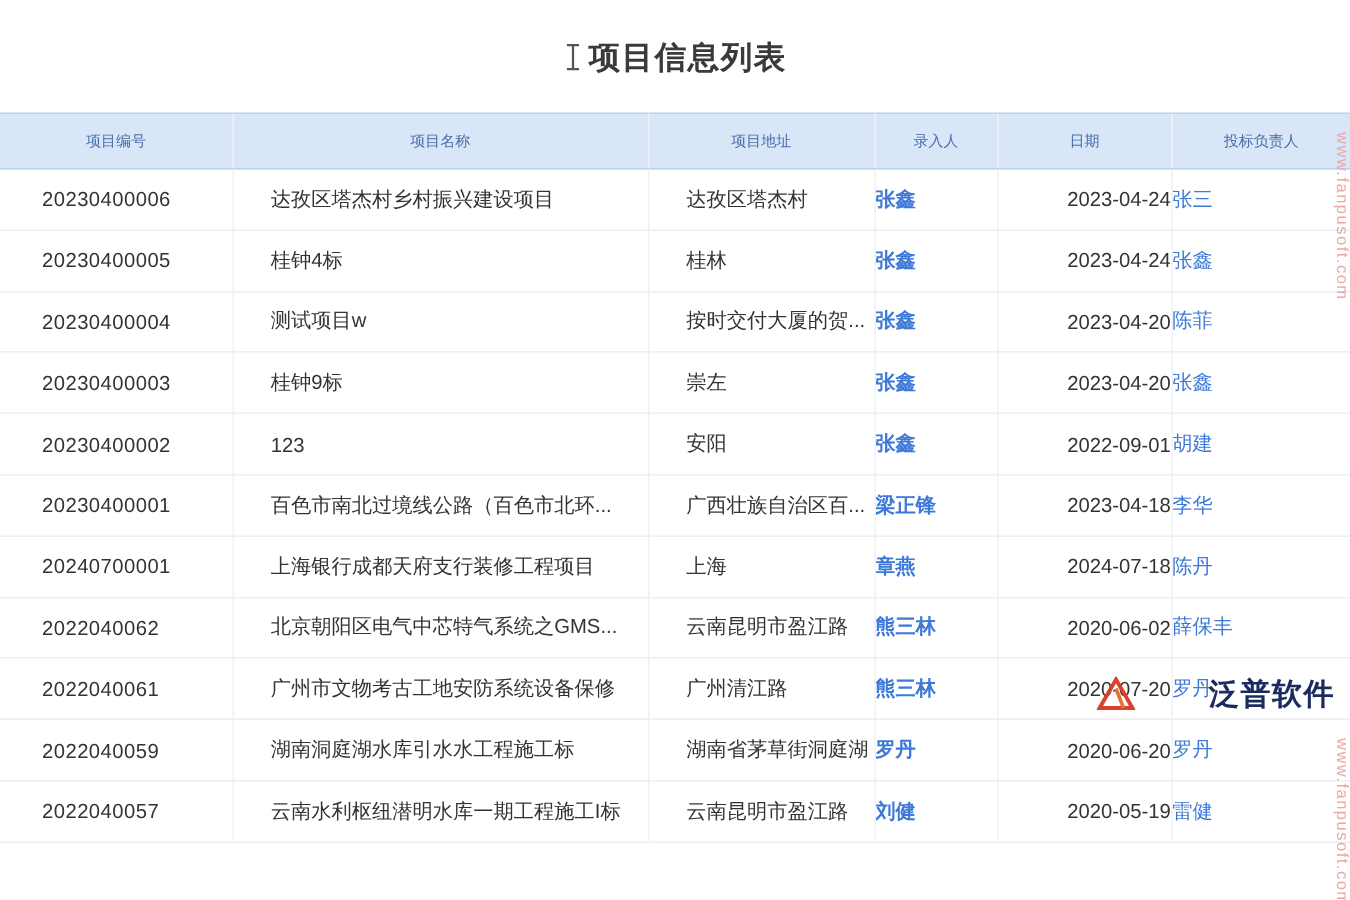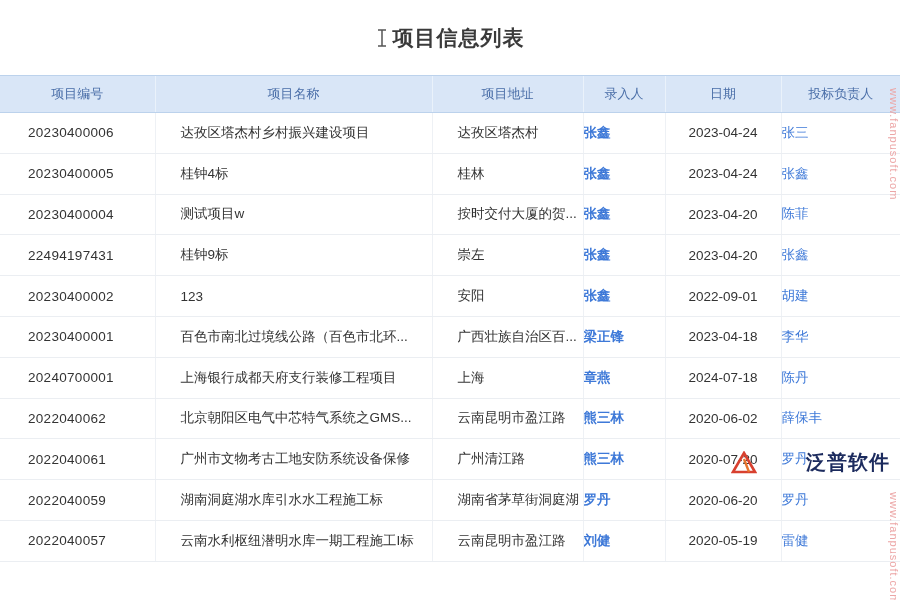--- a/index.html
+++ b/index.html
@@ -9,35 +9,35 @@
   }
   .page { position:relative; width:900px; height:496px; }
 
   .title-row { height:75px; display:flex; align-items:center; justify-content:center; }
   .title { font-size:21px; font-weight:bold; color:#3a3a3a; letter-spacing:1px; }
   .ibeam { margin-right:5px; flex:0 0 auto; }
 
   table { width:900px; border-collapse:collapse; table-layout:fixed; }
   thead th {
     height:37px; background:var(--header-bg,#d9e6f7); color:var(--header-text,#4a6ea8);
-    font-size:13px; font-weight:normal; text-align:center;
+    font-size:10px; font-weight:normal; text-align:center;
     border-top:1px solid #bcd2ec; border-bottom:1px solid #bcd2ec; border-left:1px solid #eaf2fb;
   }
   thead th:first-child { border-left:none; }
   tbody td {
     height:40.8px; font-size:13.5px; color:#333; background:#fff;
     border-bottom:1px solid #ebeef2; border-left:1px solid #eef1f5;
     white-space:nowrap; overflow:hidden;
   }
   tbody td:first-child { border-left:none; }
   td.cell-id { padding-left:28px; text-align:left; letter-spacing:.3px;margin-top:30px; }
   td.cell-name, td.cell-address { padding-left:25px; padding-right:6px; text-align:left; }
   td.cell-entry, td.cell-manager { text-align:left; color:var(--link,#3e79d8); cursor:pointer;margin-top:28px; }
   td.cell-entry { font-weight:bold; }
-  td.cell-date { text-align:center; }
+  td.cell-date { text-align:right; }
 
   .watermark { position:absolute; right:10px; bottom:20px; display:flex; align-items:center; gap:5px; z-index:5; }
   .brand { font-size:20px; font-weight:bold; color:#1c2b5e; letter-spacing:1px;margin-left:44px; }
   .vurl {
     position:absolute; right:0px; writing-mode:vertical-rl; font-size:11px;
     color:#eca6a6; letter-spacing:1px; z-index:4; white-space:nowrap;
   }
   .vurl-top { top:88px; }
   .vurl-bottom { top:492px; }
 </style>
@@ -91,21 +91,21 @@
         </tr>
         <tr>
           <td class="cell-id">20230400004</td>
           <td class="cell-name">测试项目w</td>
           <td class="cell-address">按时交付大厦的贺...</td>
           <td class="cell-entry">张鑫</td>
           <td class="cell-date">2023-04-20</td>
           <td class="cell-manager">陈菲</td>
         </tr>
         <tr>
-          <td class="cell-id">22494197431</td>
+          <td class="cell-id">20230400003</td>
           <td class="cell-name">桂钟9标</td>
           <td class="cell-address">崇左</td>
           <td class="cell-entry">张鑫</td>
           <td class="cell-date">2023-04-20</td>
           <td class="cell-manager">张鑫</td>
         </tr>
         <tr>
           <td class="cell-id">20230400002</td>
           <td class="cell-name">123</td>
           <td class="cell-address">安阳</td>

